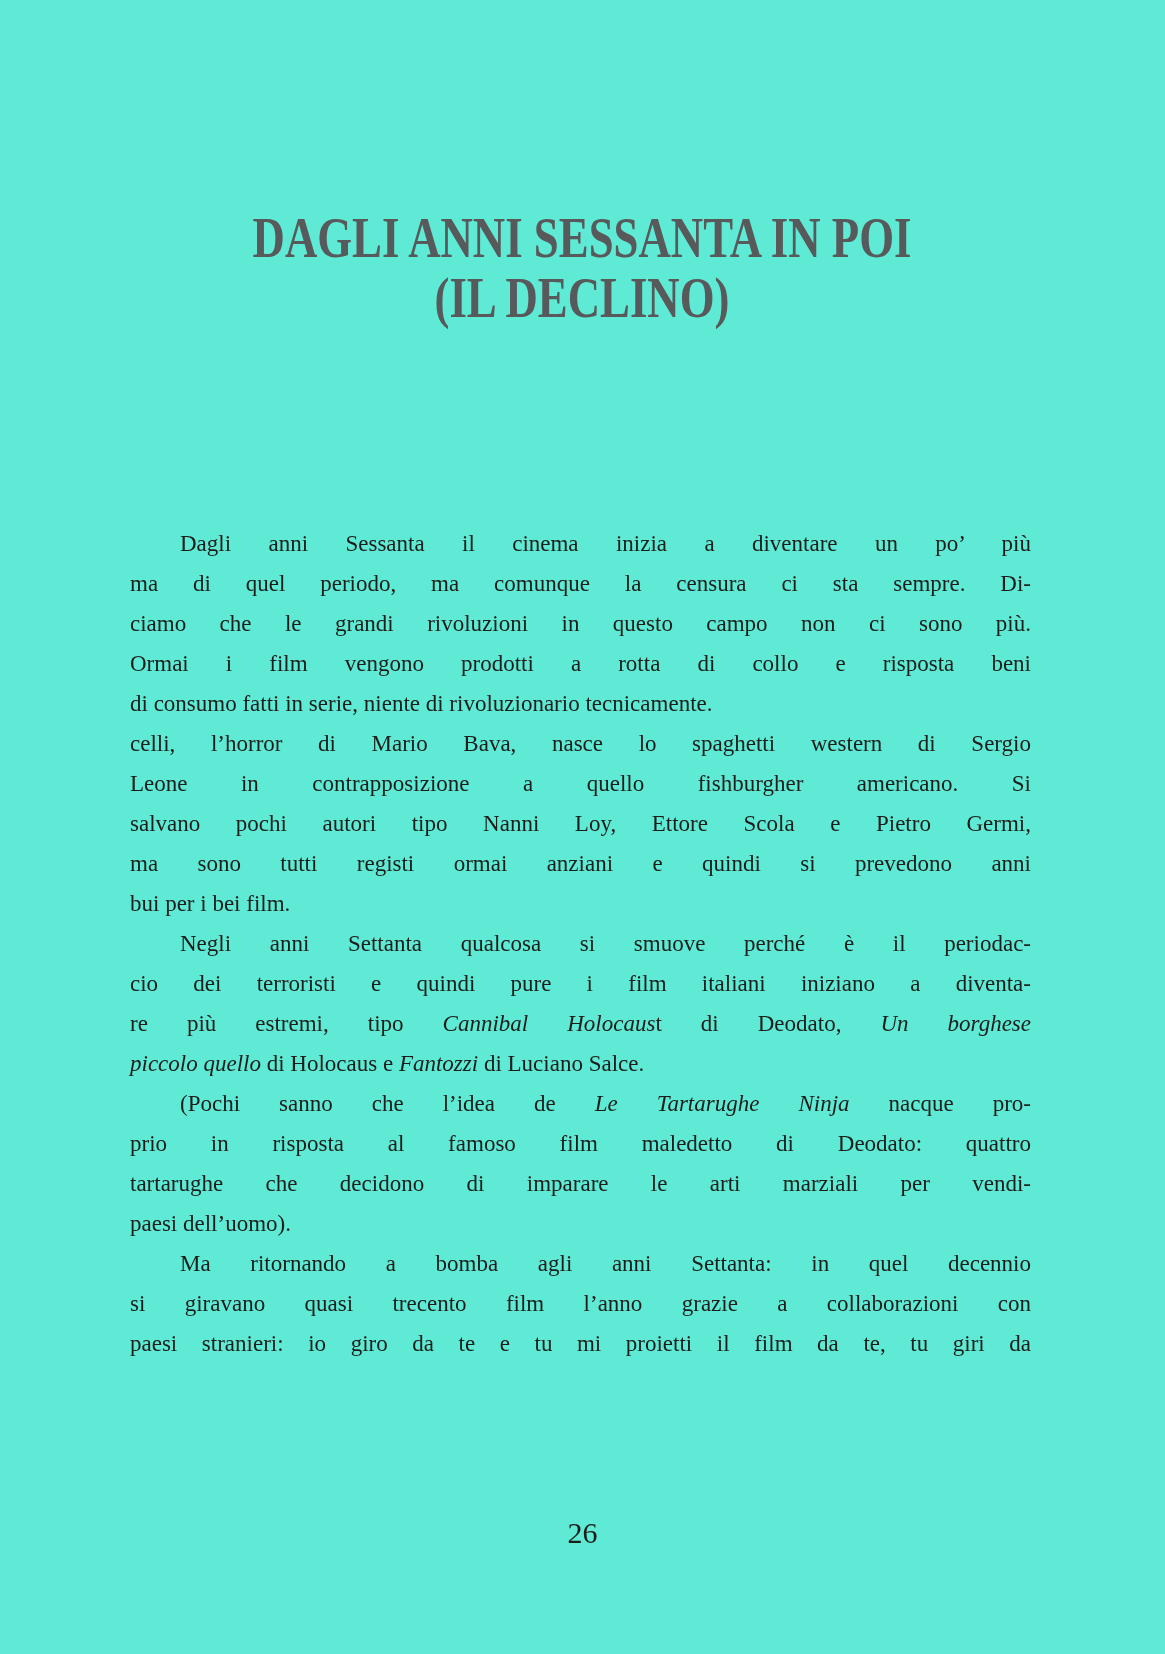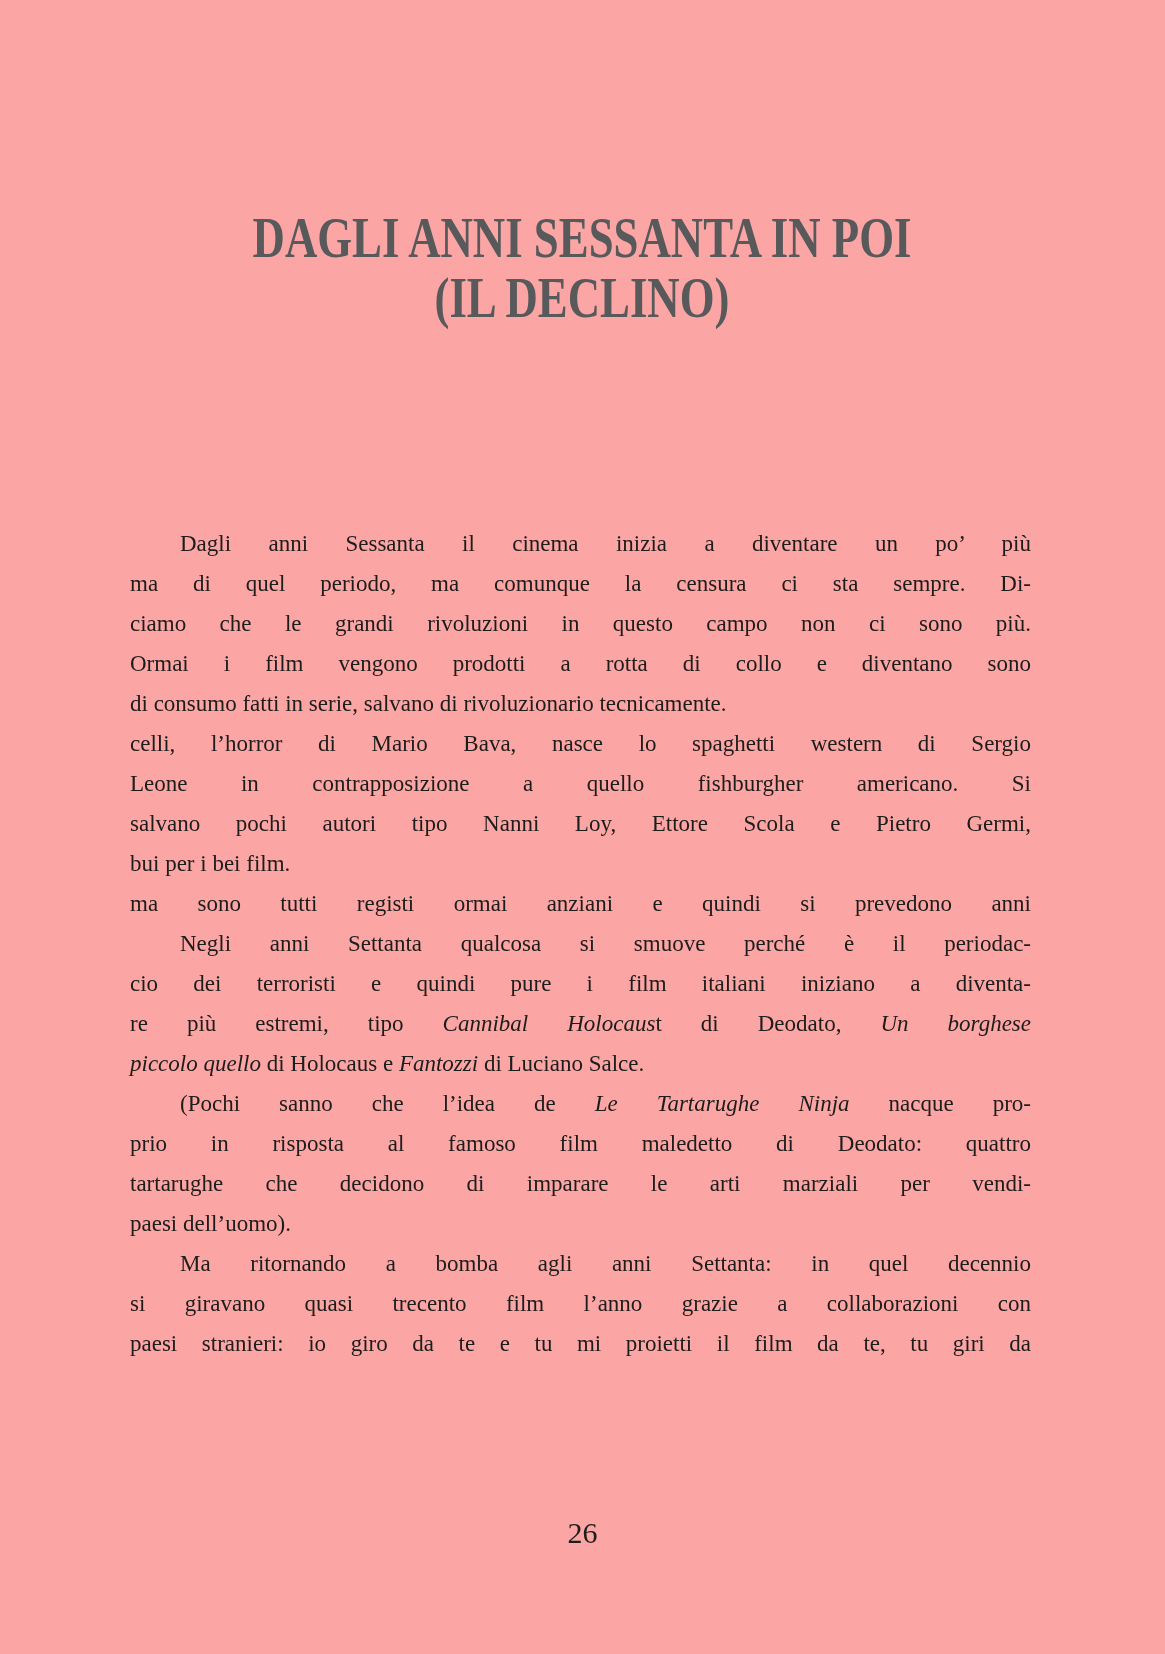--- a/index.html
+++ b/index.html
@@ -60,40 +60,40 @@
     left: 0;
     width: 1165px;
     text-align: center;
     font-size: 30px;
     color: #1d1d1b;
   }
 </style>
 </head>
 <body>
 
-<div class="page" style="background: #fca5a5; color: rgb(29, 29, 27);">
+<div class="page" style="background: #5eead4; color: rgb(29, 29, 27);">
   <h1 class="chapter-title" style="color: rgb(88, 89, 91);">
     <span class="title-line">DAGLI ANNI SESSANTA IN POI</span>
     <span class="title-line">(IL DECLINO)</span>
   </h1>
 
   <div class="body-text">
       <div class="para">
         <div class="line first full"><span>Dagli anni Sessanta il cinema inizia a diventare un po’ più</span></div>
         <div class="line full"><span>ma di quel periodo, ma comunque la censura ci sta sempre. Di-</span></div>
         <div class="line full"><span>ciamo che le grandi rivoluzioni in questo campo non ci sono più.</span></div>
-        <div class="line full"><span>Ormai i film vengono prodotti a rotta di collo e diventano sono</span></div>
-        <div class="line"><span>di consumo fatti in serie, salvano di rivoluzionario tecnicamente.</span></div>
+        <div class="line full"><span>Ormai i film vengono prodotti a rotta di collo e risposta beni</span></div>
+        <div class="line"><span>di consumo fatti in serie, niente di rivoluzionario tecnicamente.</span></div>
       </div>
       <div class="para">
         <div class="line full"><span>celli, l’horror di Mario Bava, nasce lo spaghetti western di Sergio</span></div>
         <div class="line full"><span>Leone in contrapposizione a quello fishburgher americano. Si</span></div>
         <div class="line full"><span>salvano pochi autori tipo Nanni Loy, Ettore Scola e Pietro Germi,</span></div>
+        <div class="line full"><span>ma sono tutti registi ormai anziani e quindi si prevedono anni</span></div>
         <div class="line"><span>bui per i bei film.</span></div>
-        <div class="line full"><span>ma sono tutti registi ormai anziani e quindi si prevedono anni</span></div>
       </div>
       <div class="para">
         <div class="line first full"><span>Negli anni Settanta qualcosa si smuove perché è il periodac-</span></div>
         <div class="line full"><span>cio dei terroristi e quindi pure i film italiani iniziano a diventa-</span></div>
         <div class="line full"><span>re più estremi, tipo </span><em>Cannibal Holocaus</em><span>t di Deodato, </span><em>Un borghese</em></div>
         <div class="line"><em>piccolo quello</em><span> di Holocaus e </span><em>Fantozzi</em><span> di Luciano Salce.</span></div>
       </div>
       <div class="para">
         <div class="line first full"><span>(Pochi sanno che l’idea de </span><em>Le Tartarughe Ninja</em><span> nacque pro-</span></div>
         <div class="line full"><span>prio in risposta al famoso film maledetto di Deodato: quattro</span></div>

